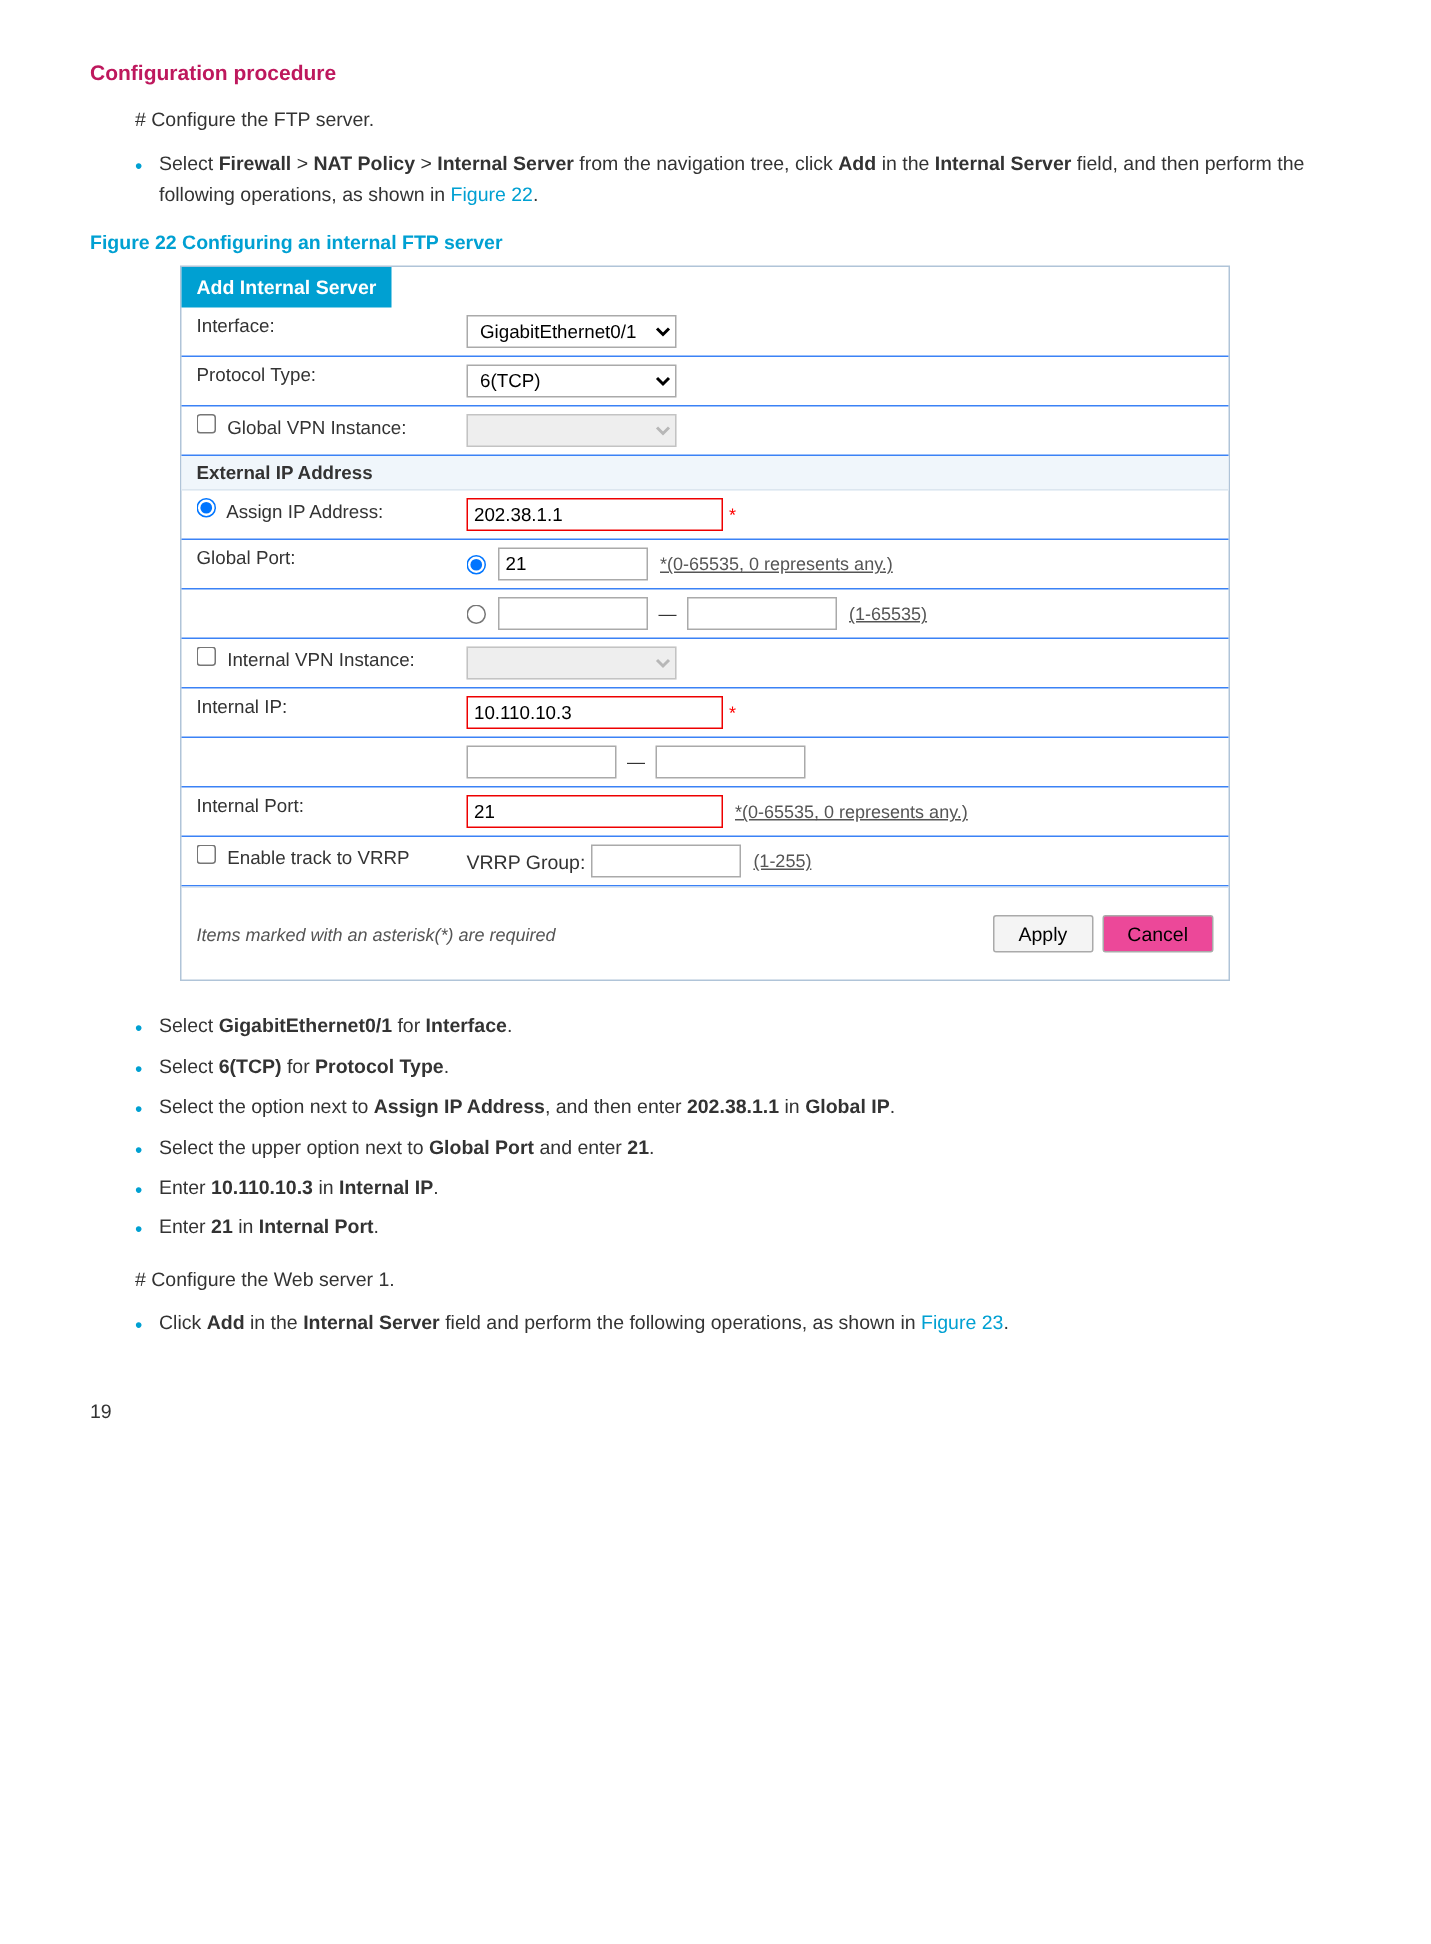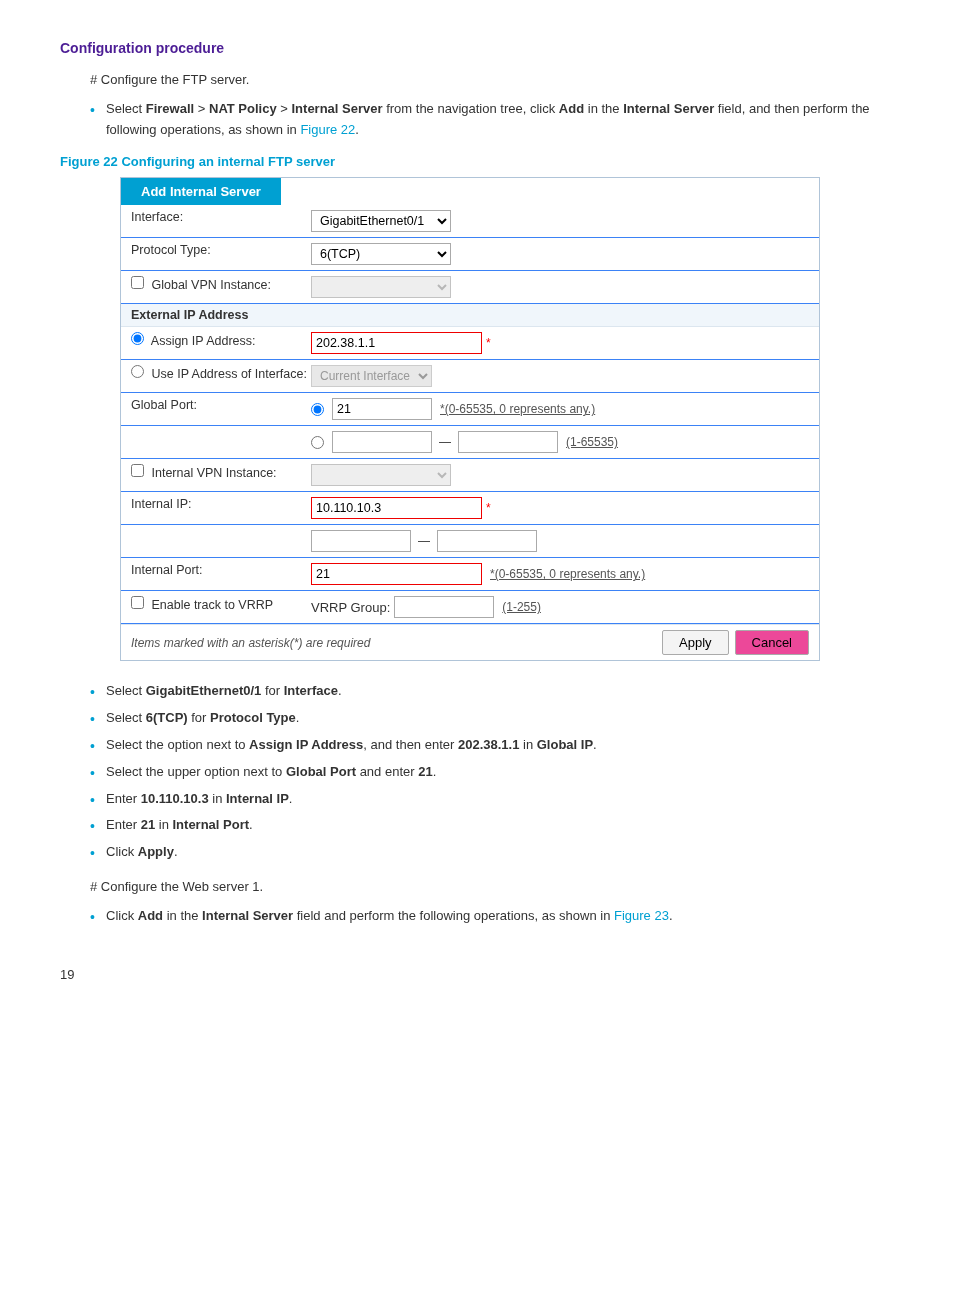--- a/index.html
+++ b/index.html
@@ -6,21 +6,21 @@
     body {
       font-family: Arial, sans-serif;
       font-size: 13px;
       color: #333;
       background: #fff;
       width: 954px;
       min-height: 1296px;
       padding: 40px 60px;
     }
     .section-title {
-      color: #4c1d95;
+      color: #be185d;
       font-size: 14px;
       font-weight: bold;
       margin-bottom: 14px;
     }
     .body-text {
       margin-bottom: 8px;
       line-height: 1.6;
     }
     .bullet-list {
       list-style: none;
@@ -51,21 +51,21 @@
       border: 1px solid #b0c4d8;
       width: 700px;
       margin-left: 60px;
       margin-bottom: 20px;
     }
     .dialog-header {
       background: #00a0d2;
       color: #fff;
       font-size: 13px;
       font-weight: bold;
-      padding: 6px 20px;
+      padding: 6px 10px;
       display: inline-block;
     }
     .dialog-row {
       display: flex;
       align-items: flex-start;
       border-bottom: 1px solid #3b82f6;
       padding: 5px 10px;
       min-height: 30px;
     }
     .dialog-row:last-child {
@@ -111,21 +111,21 @@
       font-size: 12.5px;
       font-weight: bold;
       border-bottom: 1px solid #dce6ef;
     }
     .asterisk { color: red; font-size: 12px; }
     .range-dash {
       margin: 0 3px;
       font-size: 12px;
     }
     .dialog-footer {
-      padding: 5px 10px;
+      padding: 18px 10px;
       display: flex;
       align-items: center;
       justify-content: space-between;
       border-top: 1px solid #dce6ef;
       gap: 46px;
     }
     .footer-note {
       font-size: 12px;
       color: #555;
       font-style: italic;
@@ -223,31 +223,20 @@
     <div class="dialog-label">
       <input type="radio" class="dialog-radio" name="ip-mode" checked="" style="">
       <span>Assign IP Address:</span>
     </div>
     <div class="dialog-control">
       <input type="text" class="dialog-input red-border" value="202.38.1.1" style="">
       <span class="asterisk">*</span>
     </div>
   </div>
 
-  <div class="dialog-row">
-    <div class="dialog-label">
-      <input type="radio" class="dialog-radio" name="ip-mode" style="">
-      <span>Use IP Address of Interface:</span>
-    </div>
-    <div class="dialog-control">
-      <select class="current-interface-select">
-        <option>Current Interface</option>
-      </select>
-    </div>
-  </div>
 
   <div class="dialog-row">
     <div class="dialog-label">Global Port:</div>
     <div class="dialog-control">
       <input type="radio" class="dialog-radio" name="port-mode" checked="" style="">
       <input type="text" class="dialog-input" style="width: 50px;" value="21">
       <span class="port-range-hint">*(0-65535, 0 represents any.)</span>
     </div>
   </div>
 
@@ -332,23 +321,20 @@
   </li>
   <li>
     Select the upper option next to <b>Global Port</b> and enter <b>21</b>.
   </li>
   <li>
     Enter <b>10.110.10.3</b> in <b>Internal IP</b>.
   </li>
   <li>
     Enter <b>21</b> in <b>Internal Port</b>.
   </li>
-  <li>
-    Click <b>Apply</b>.
-  </li>
 </ul>
 
 <p class="body-text" style="margin-left:30px; margin-top:12px;"># Configure the Web server 1.</p>
 
 <ul class="bullet-list">
   <li>
     Click <b>Add</b> in the <b>Internal Server</b> field and perform the following operations, as shown in <a>Figure 23</a>.
   </li>
 </ul>
 

